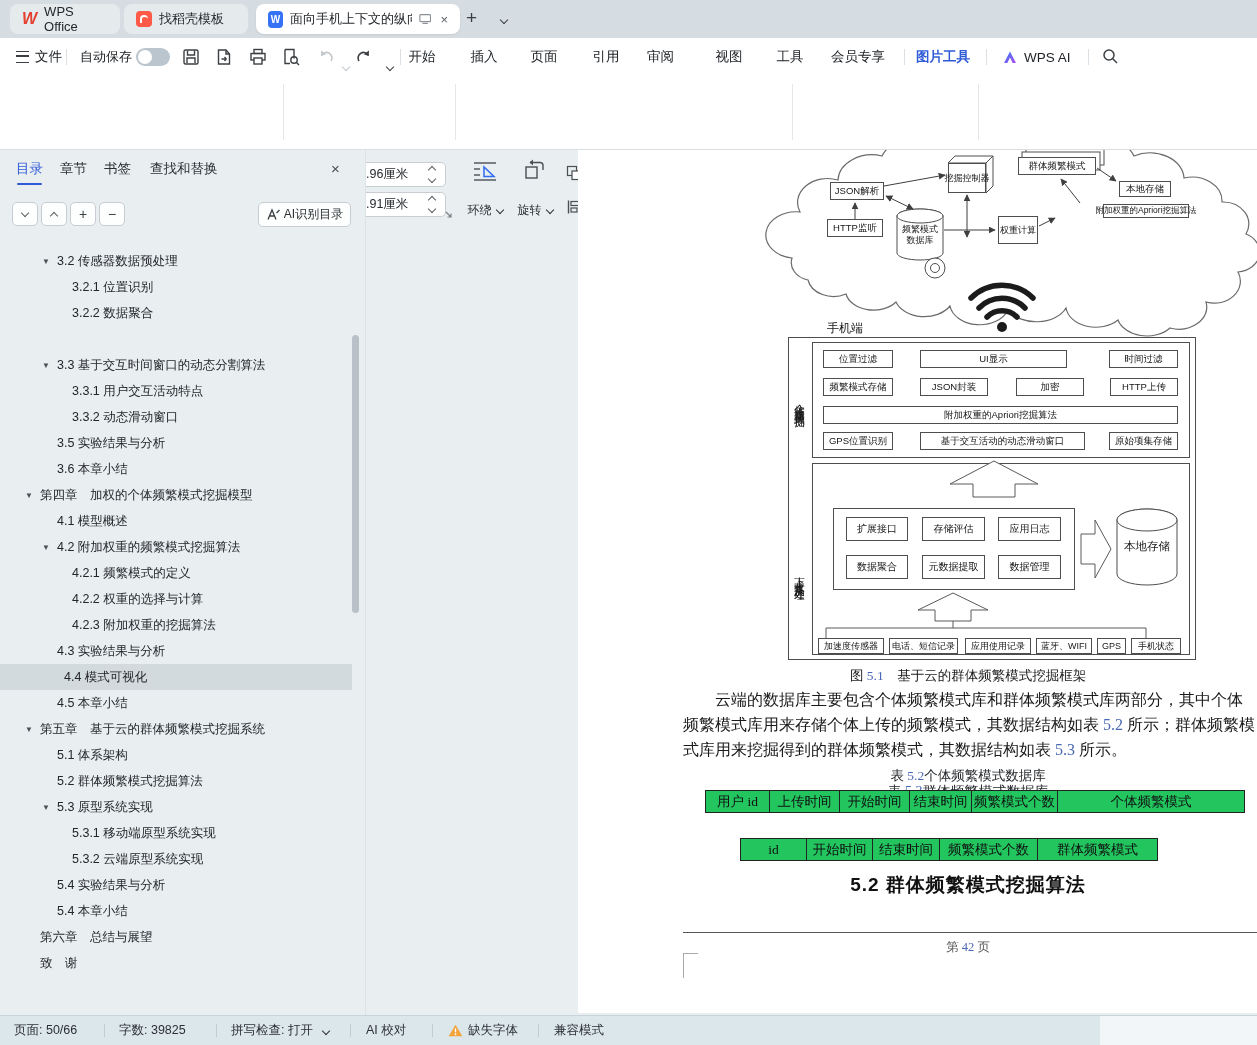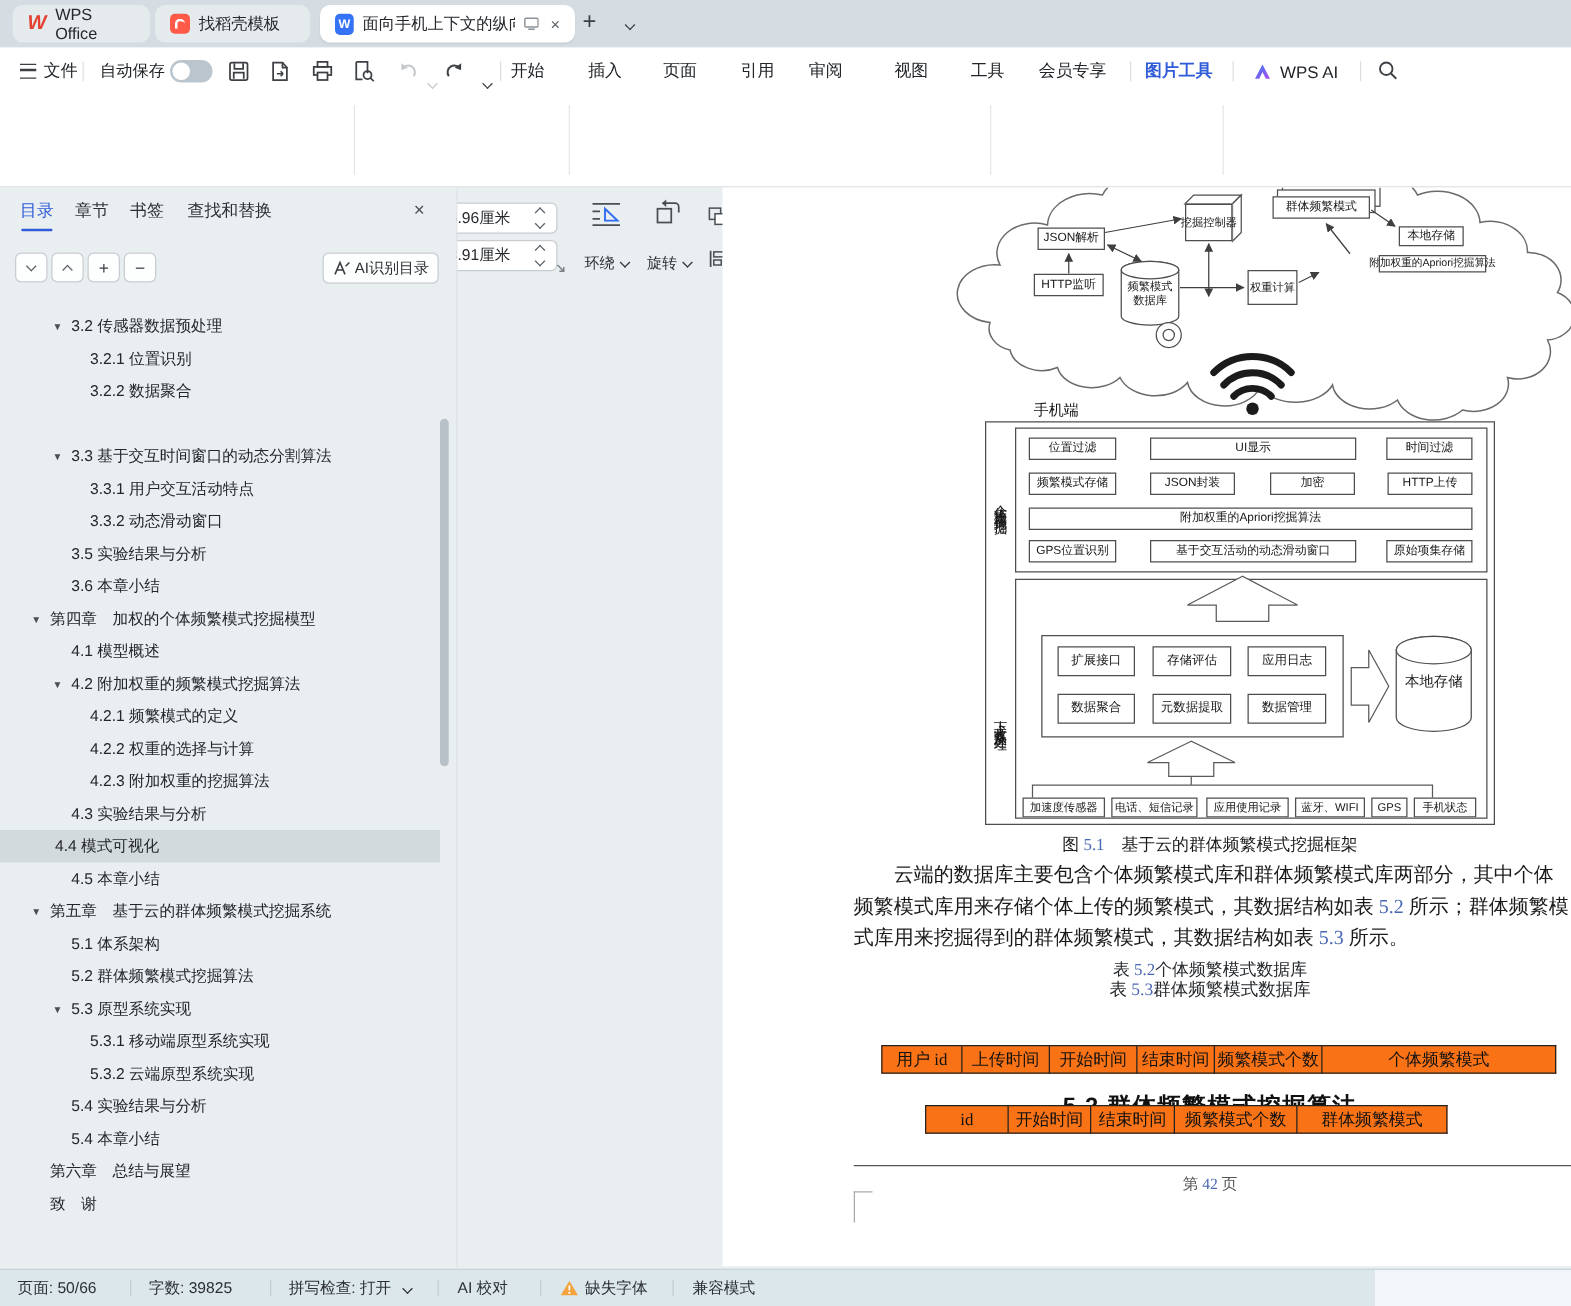--- a/index.html
+++ b/index.html
@@ -77,21 +77,21 @@
         color:#161616;line-height:1.2;white-space:nowrap;}
   .vlabel{position:absolute;z-index:4;writing-mode:vertical-lr;text-orientation:upright;letter-spacing:2px;
         font-size:10.5px;color:#161616;display:flex;align-items:center;justify-content:center;}
   .serif{font-family:"Liberation Serif","DejaVu Serif",serif;}
   .bluenum{color:#4a69b4;}
   .pline{position:absolute;left:105px;width:574px;overflow:hidden;white-space:nowrap;font-size:16px;color:#1a1a1a;}
   .centered{position:absolute;left:105px;width:570px;text-align:center;}
   .tcell{border:1px solid #222;border-left:none;display:flex;align-items:center;justify-content:center;
         font-size:13.5px;color:#111;box-sizing:border-box;height:23px;}
   .tcell:first-child{border-left:1px solid #222;}
-  .dtable{position:absolute;display:flex;z-index:4;background:#f97316;margin-top:46px;}
+  .dtable{position:absolute;display:flex;z-index:4;background:#22c55e;}
   
   .statusbar{position:absolute;left:0;top:1015px;width:1257px;height:30px;background:#dce7ec;border-top:1px solid #c9d4da;box-sizing:border-box;}
   .sbitem{position:absolute;top:0;height:29px;display:flex;align-items:center;font-size:12.5px;color:#2c3034;gap:5px;}
   .sbdiv{position:absolute;top:8px;width:1px;height:13px;background:#c2cdd3;}
   .sbright{position:absolute;left:1100px;top:0;width:157px;height:29px;background:#f2f6f8;}
 </style>
 </head>
 <body>
 
 <div id="app">
@@ -574,21 +574,21 @@
       </div>
     <div class="trow l3" style="top:436px;">
         <span>4.2.2  权重的选择与计算</span>
       </div>
     <div class="trow l3" style="top:462px;">
         <span>4.2.3  附加权重的挖掘算法</span>
       </div>
     <div class="trow l2" style="top:488px;padding-left:57px;">
         <span>4.3  实验结果与分析</span>
       </div>
-    <div class="trow l2 sel" style="top:514px;padding-left:44px;">
+    <div class="trow l2 sel" style="top:514px;padding-left:64px;">
         <span>4.4  模式可视化</span>
       </div>
     <div class="trow l2" style="top:540px;padding-left:57px;">
         <span>4.5  本章小结</span>
       </div>
     <div class="trow l1" style="top:566px;">
         <span class="tri">▼</span>
         <span>第五章　基于云的群体频繁模式挖掘系统</span>
       </div>
     <div class="trow l2" style="top:592px;padding-left:57px;">
@@ -718,21 +718,21 @@
     <div class="vlabel" style="left:213px;top:198px;width:18px;height:110px;">
         <span>个体频繁模式挖掘</span>
       </div>
     <div class="vlabel" style="left:213px;top:348px;width:18px;height:155px;">
         <span>上下文收集及处理</span>
       </div>
 
     <div class="dbox" style="left:245px;top:200px;width:70px;height:18px;">
         <span>位置过滤</span>
       </div>
-    <div class="dbox" style="left:342px;top:200px;width:165px;height:18px;">
+    <div class="dbox" style="left:342px;top:200px;width:147px;height:18px;">
         <span>UI显示</span>
       </div>
     <div class="dbox" style="left:531px;top:200px;width:69px;height:18px;">
         <span>时间过滤</span>
       </div>
     <div class="dbox" style="left:245px;top:228px;width:70px;height:18px;">
         <span>频繁模式存储</span>
       </div>
     <div class="dbox" style="left:342px;top:228px;width:68px;height:18px;">
         <span>JSON封装</span>

